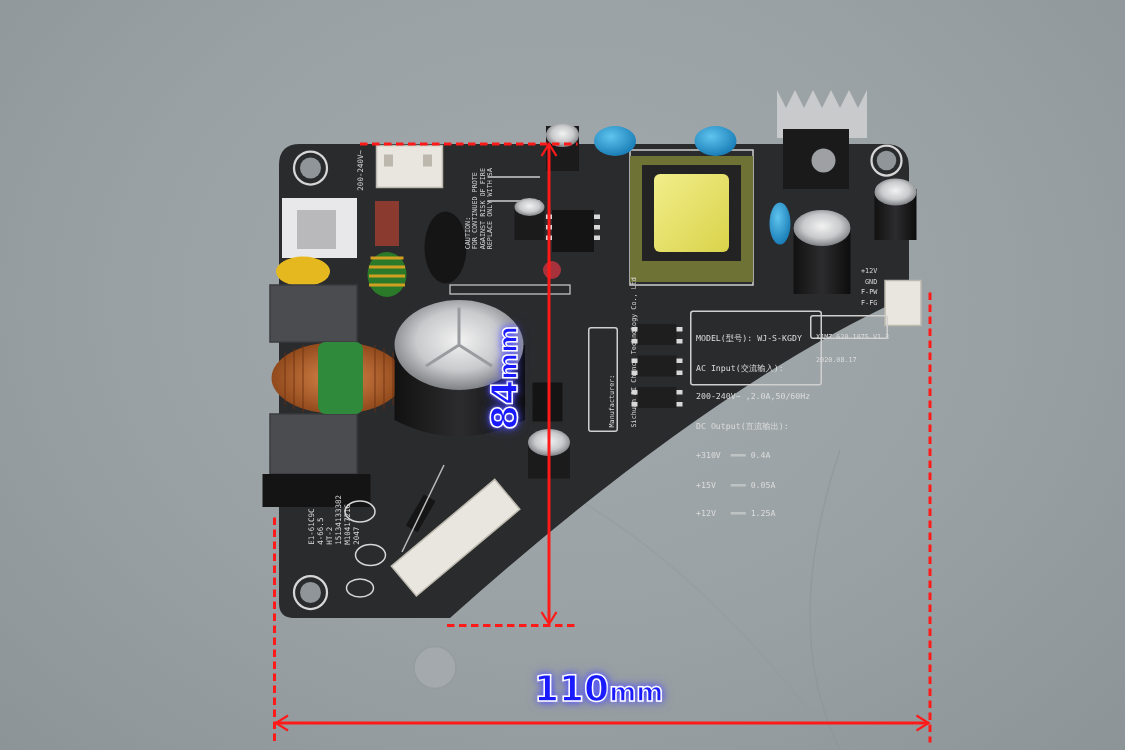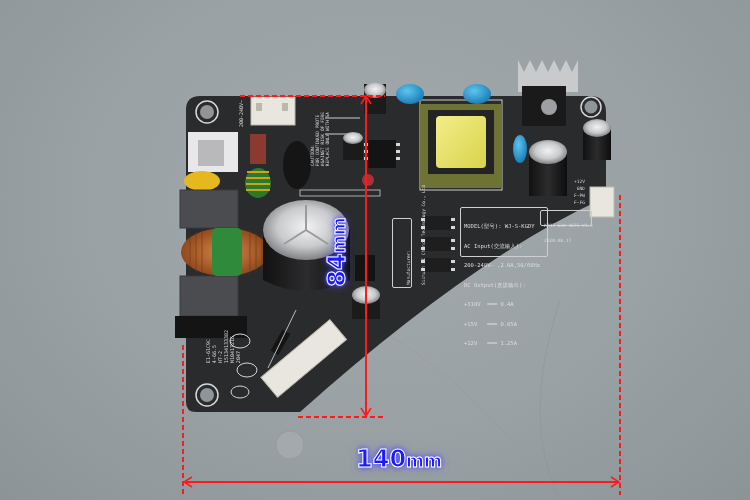--- a/index.html
+++ b/index.html
@@ -262,14 +262,14 @@
   <div>GND</div>
   <div>F-PW</div>
   <div>F-FG</div>
 </div>
 
 <div class="dim-text" style="left:302px; top:238px; font-size:24px; transform:rotate(-90deg); transform-origin:center;">
   <span>84</span><span class="unit">mm</span>
 </div>
 
 <div class="dim-text" style="left:356px; top:445px; font-size:24px;">
-  <span>140</span><span class="unit">mm</span>
+  <span>110</span><span class="unit">mm</span>
 </div>
 
 </body></html>

